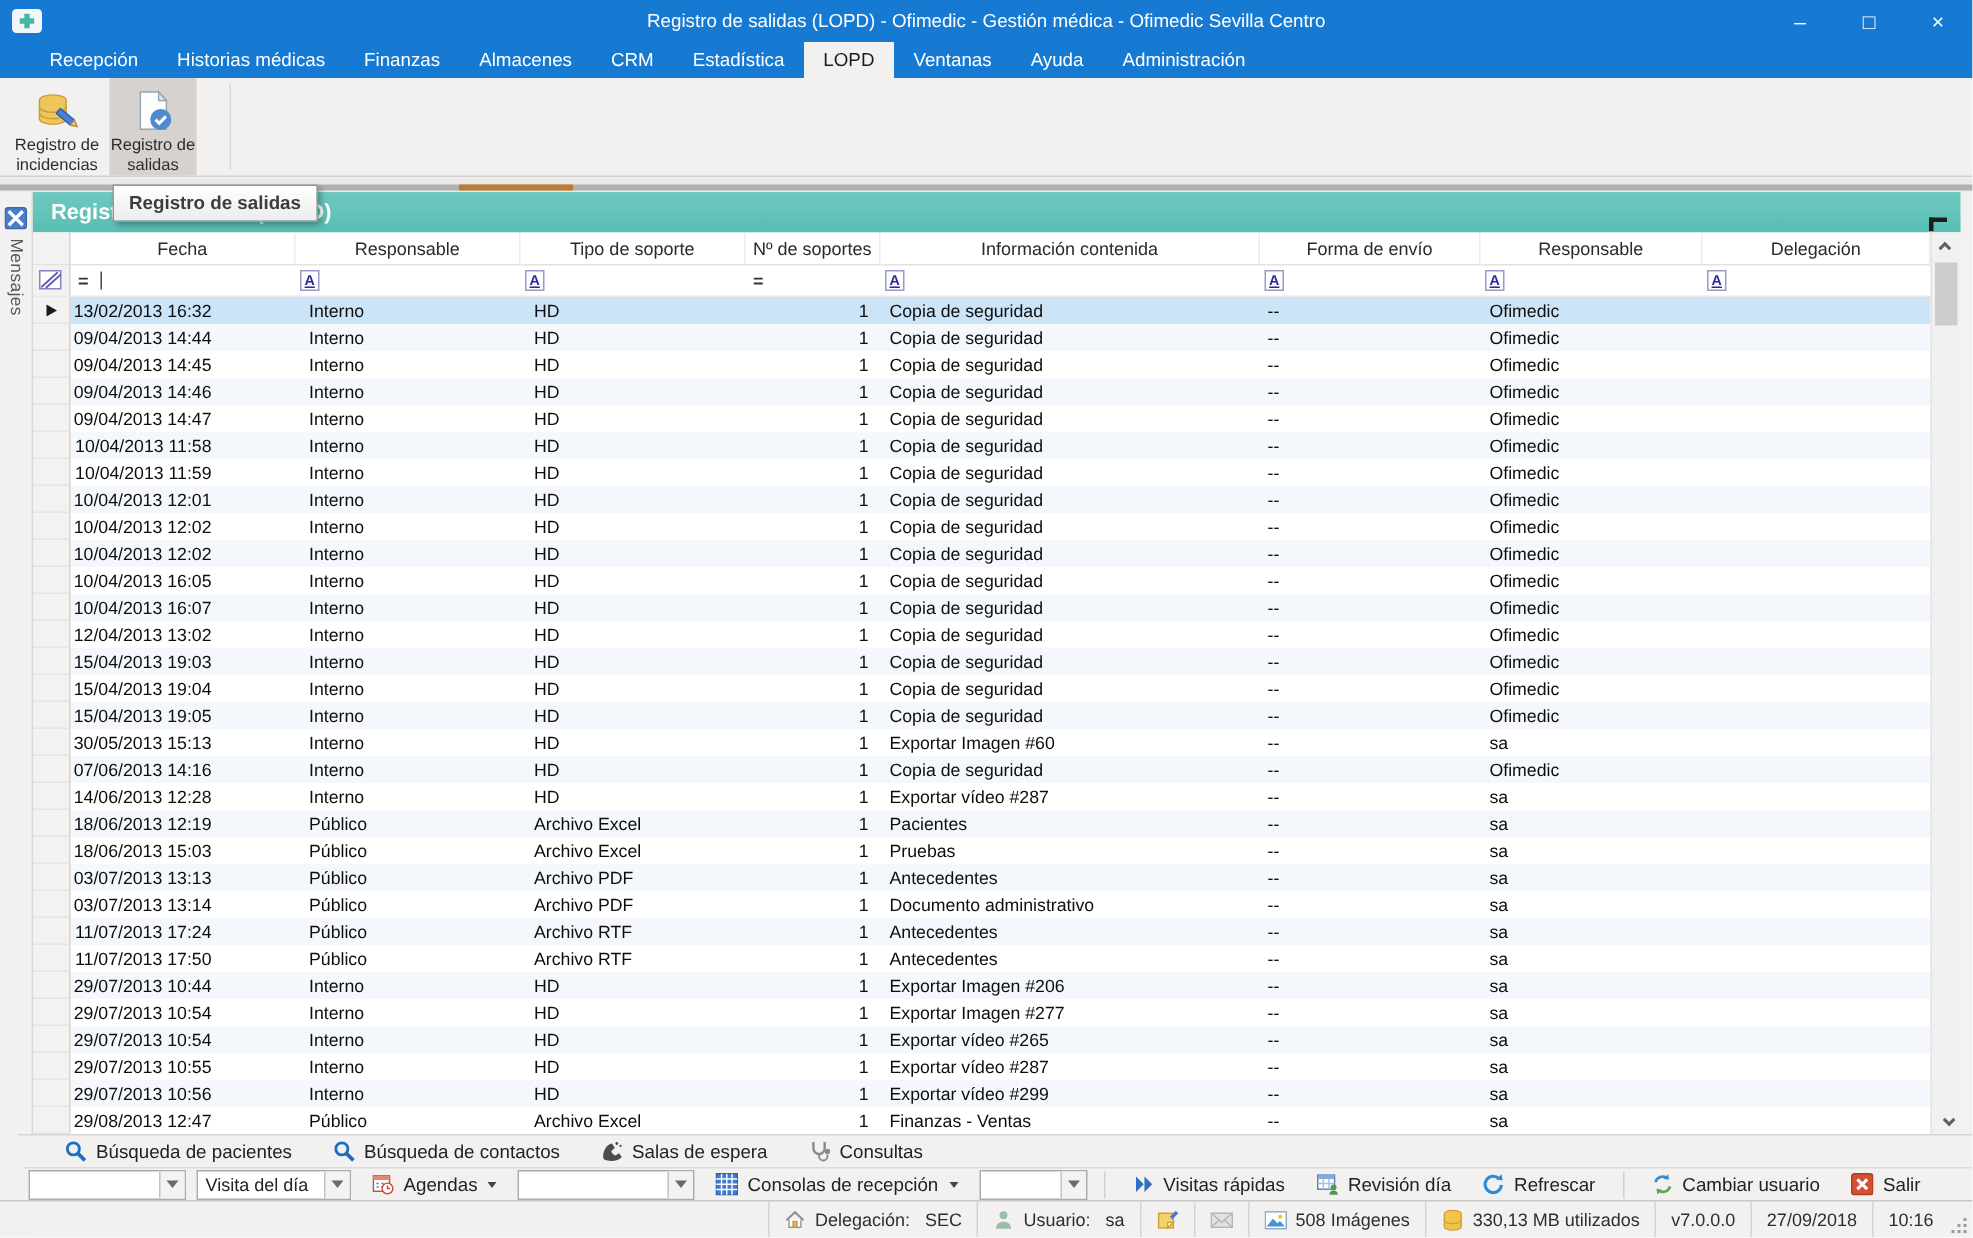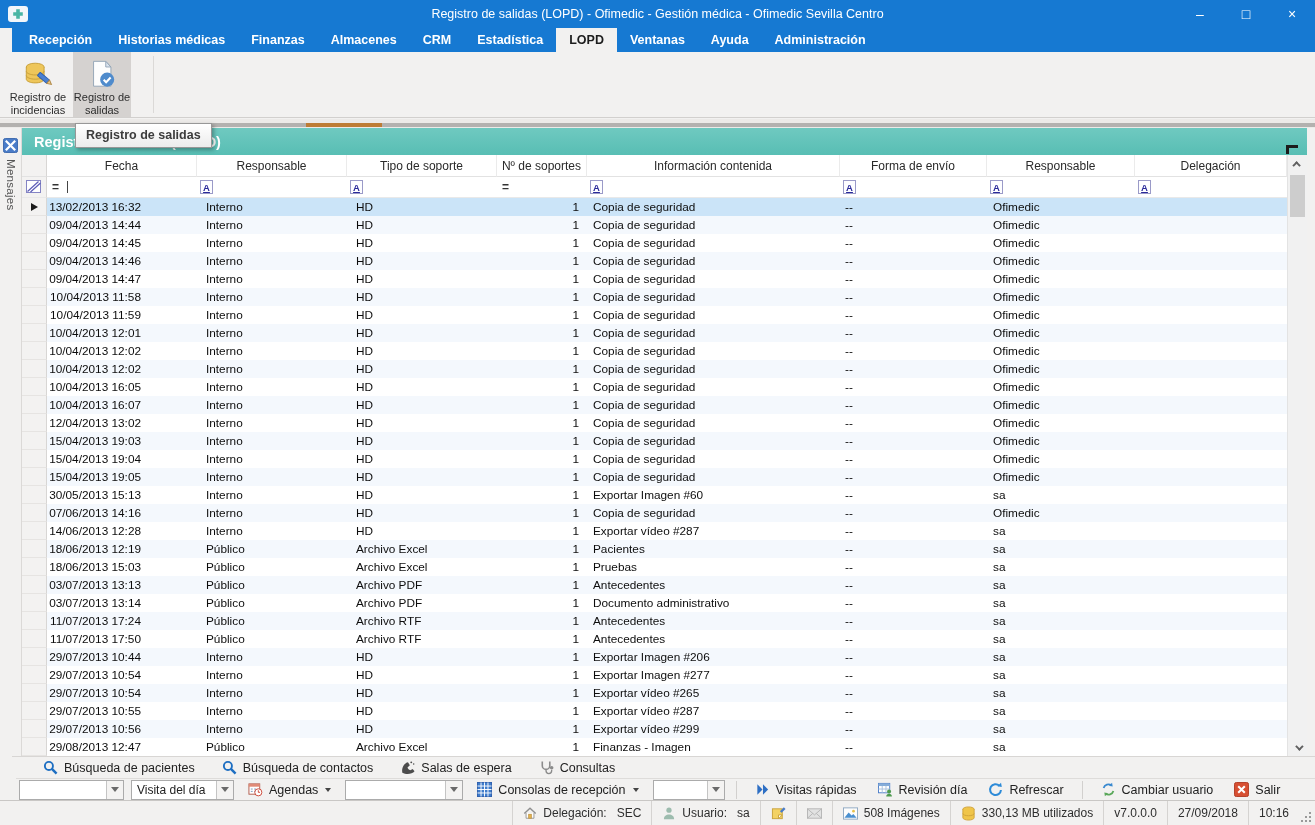--- a/index.html
+++ b/index.html
@@ -8,21 +8,21 @@
   .screen { position:absolute; inset:0; }
 
   
   .titlebar { position:absolute; top:0; left:0; right:0; height:28px; background:#1679d2; display:flex; align-items:center; color:#fff; }
   .app-icon { margin-left:8px; display:flex; align-items:center; }
   .title-text { position:absolute; left:0; right:0; text-align:center; font-size:12.5px; pointer-events:none; }
   .win-controls { margin-left:auto; display:flex; height:100%; z-index:2; }
   .win-btn { width:46px; height:100%; display:flex; align-items:center; justify-content:center; font-size:14px; color:#fff; }
 
   
-  .menubar { position:absolute; top:28px; left:12px; right:0; height:24px; background:#1679d2; display:flex; padding-left:4px; font-size:12.5px; color:#fff;font-weight:bold; }
+  .menubar { position:absolute; top:28px; left:0; right:0; height:24px; background:#1679d2; display:flex; padding-left:20px; font-size:12.5px; color:#fff; }
   .menu-item { padding:0 13px; display:flex; align-items:center; white-space:nowrap; }
   .menu-item.active { background:#f2f1f0; color:#1d1d1d; }
 
   
   .ribbon { position:absolute; top:52px; left:0; right:0; height:66px; background:#f2f1f0; border-bottom:1px solid #d2d0ce; display:flex; align-items:stretch; padding-left:3px; }
   .ribbon-btn { width:70px; display:flex; flex-direction:column; align-items:center; padding-top:5px; font-size:11px; line-height:1.18; color:#2d2d2d; text-align:center; }
   .ribbon-btn.rb-mid { width:58px; }
   .ribbon-btn.active { background:#d5d2d0; }
   .ribbon-btn .icn { height:34px; display:flex; align-items:center; }
   .ribbon-sep { width:1px; background:#dbd9d7; margin:4px 0 4px 22px; }
@@ -562,21 +562,21 @@
             <div class="cell c-forma">--</div>
             <div class="cell c-resp">sa</div>
             <div class="cell c-deleg"></div>
           </div>
           <div class="grid-row row">
             <div class="cell ind"></div>
             <div class="cell c-fecha">29/08/2013 12:47</div>
             <div class="cell c-dest">Público</div>
             <div class="cell c-tipo">Archivo Excel</div>
             <div class="cell c-num">1</div>
-            <div class="cell c-info">Finanzas - Imagen</div>
+            <div class="cell c-info">Finanzas - Ventas</div>
             <div class="cell c-forma">--</div>
             <div class="cell c-resp">sa</div>
             <div class="cell c-deleg"></div>
           </div>
         </div>
     </div>
     <div class="vscroll">
       <div class="vs-arrow" style="top:0">
           <span class="chev up"></span>
         </div>

